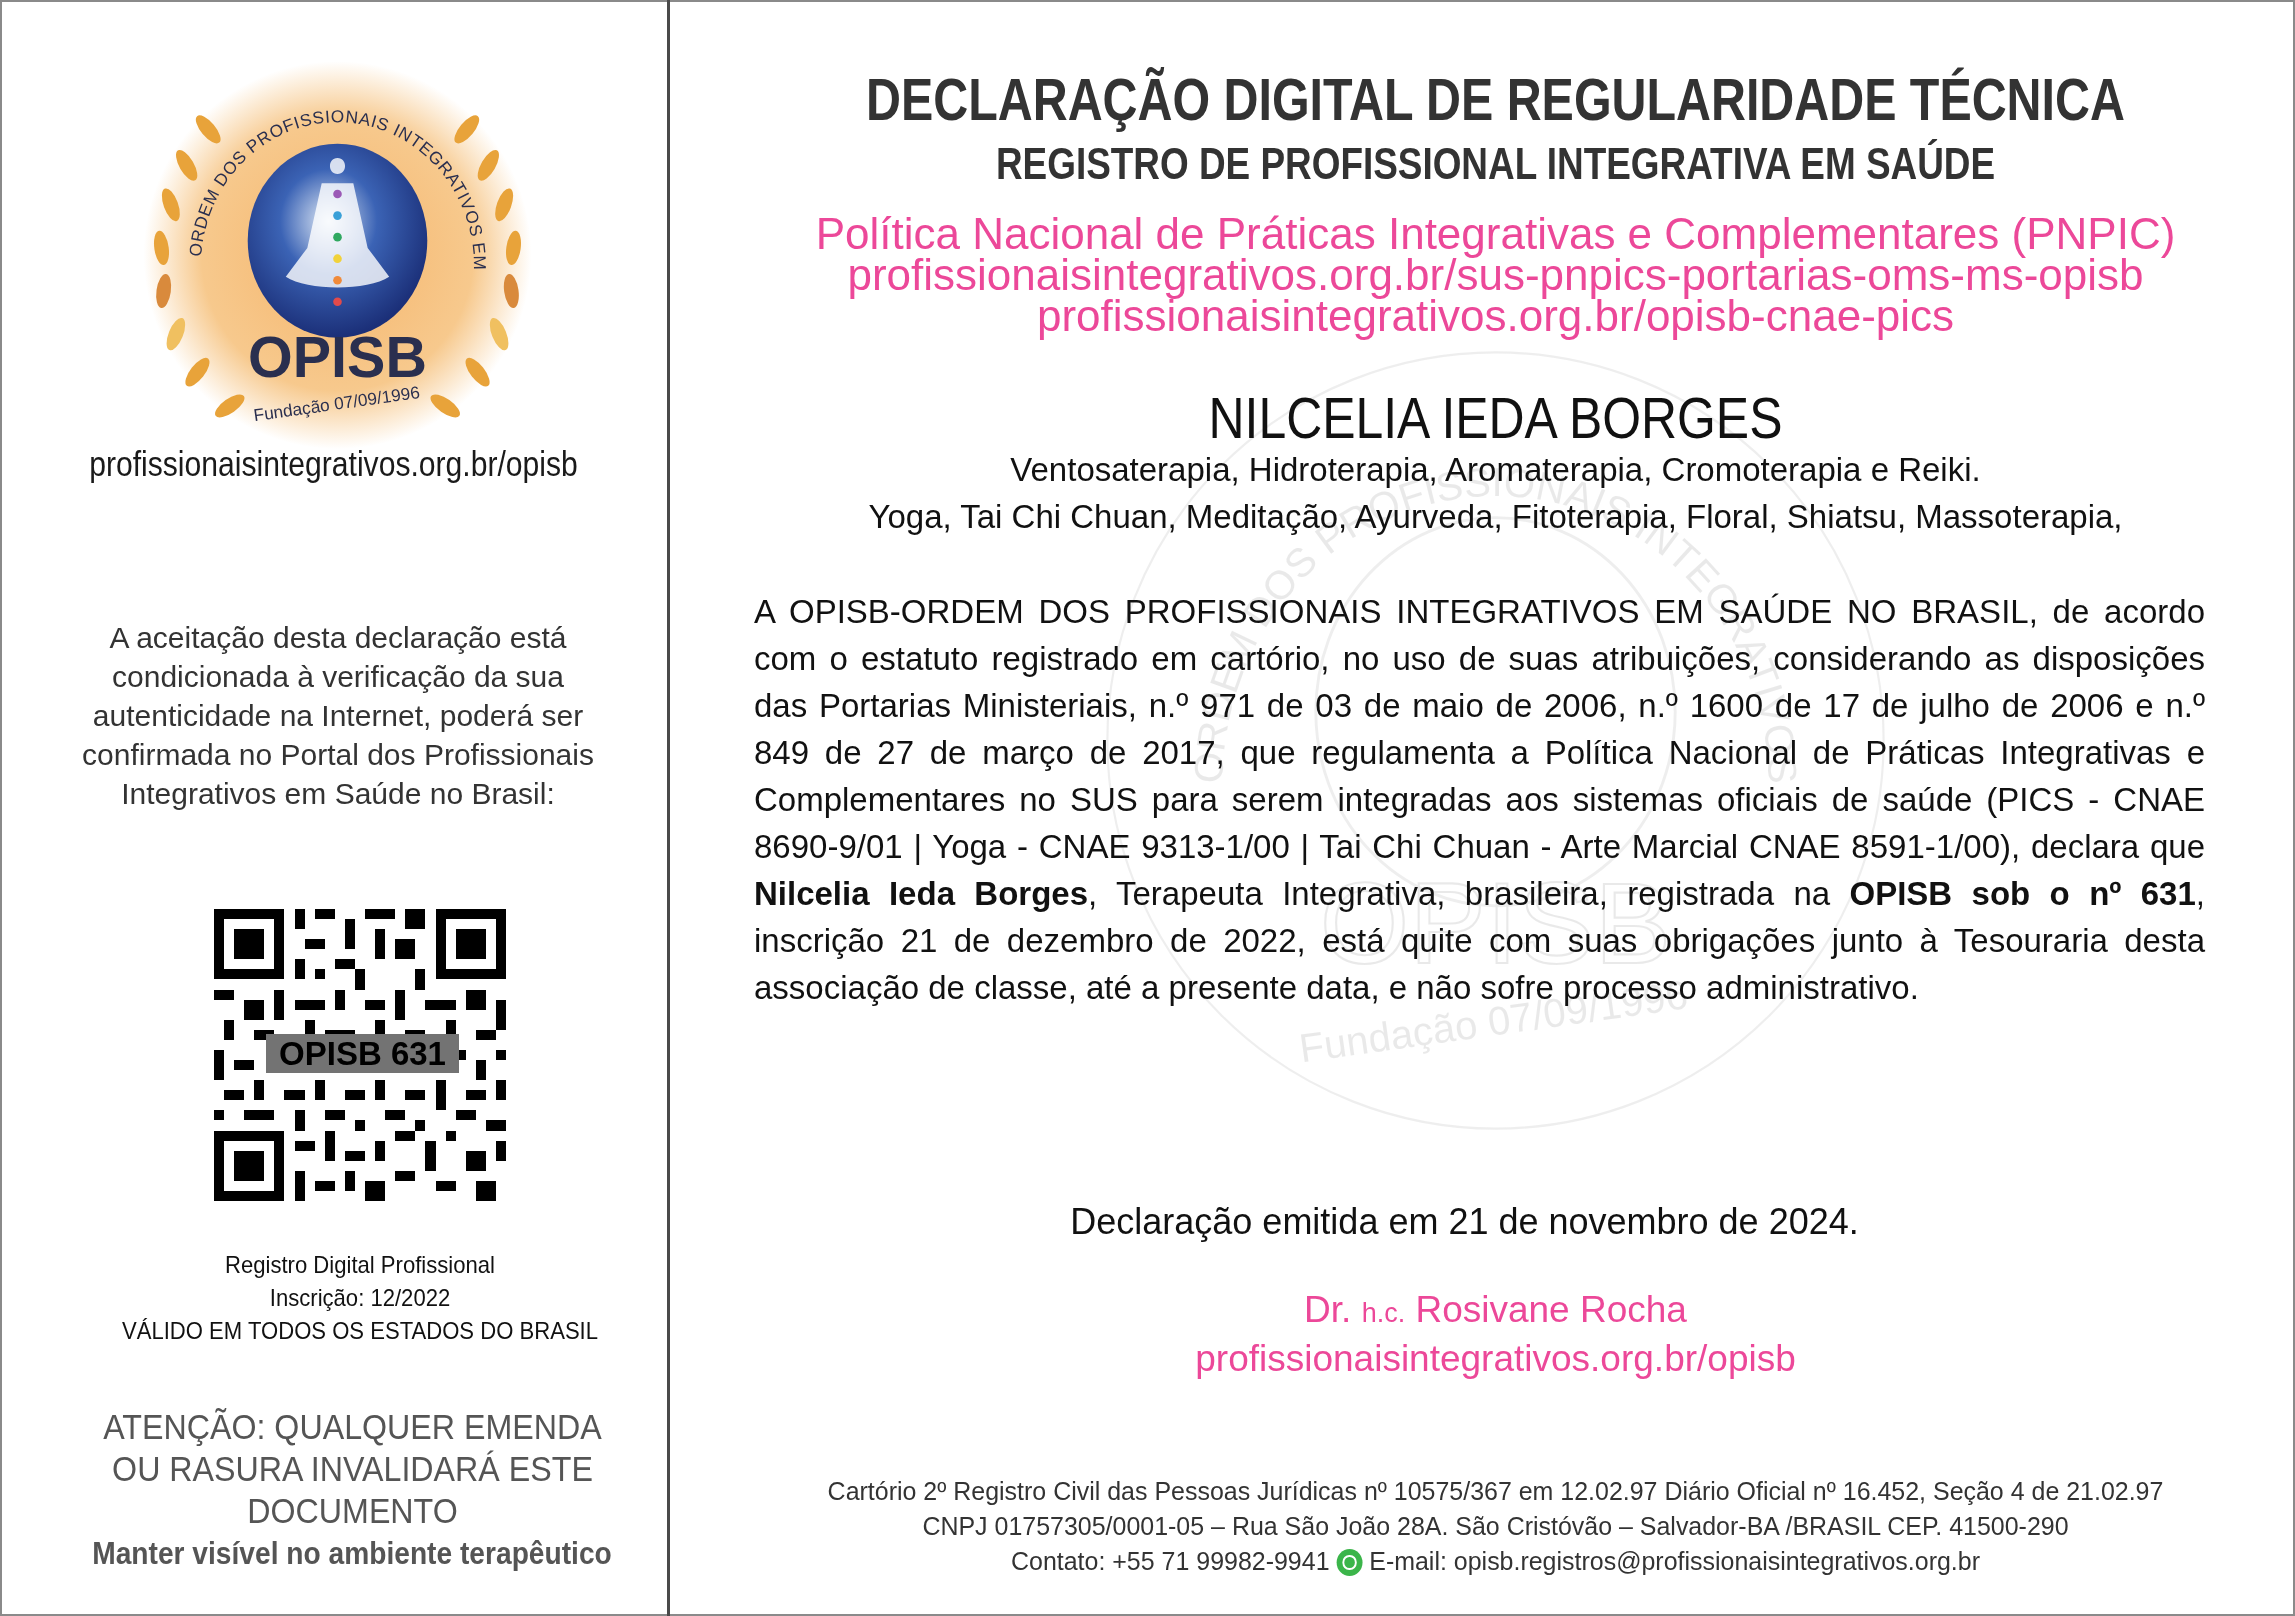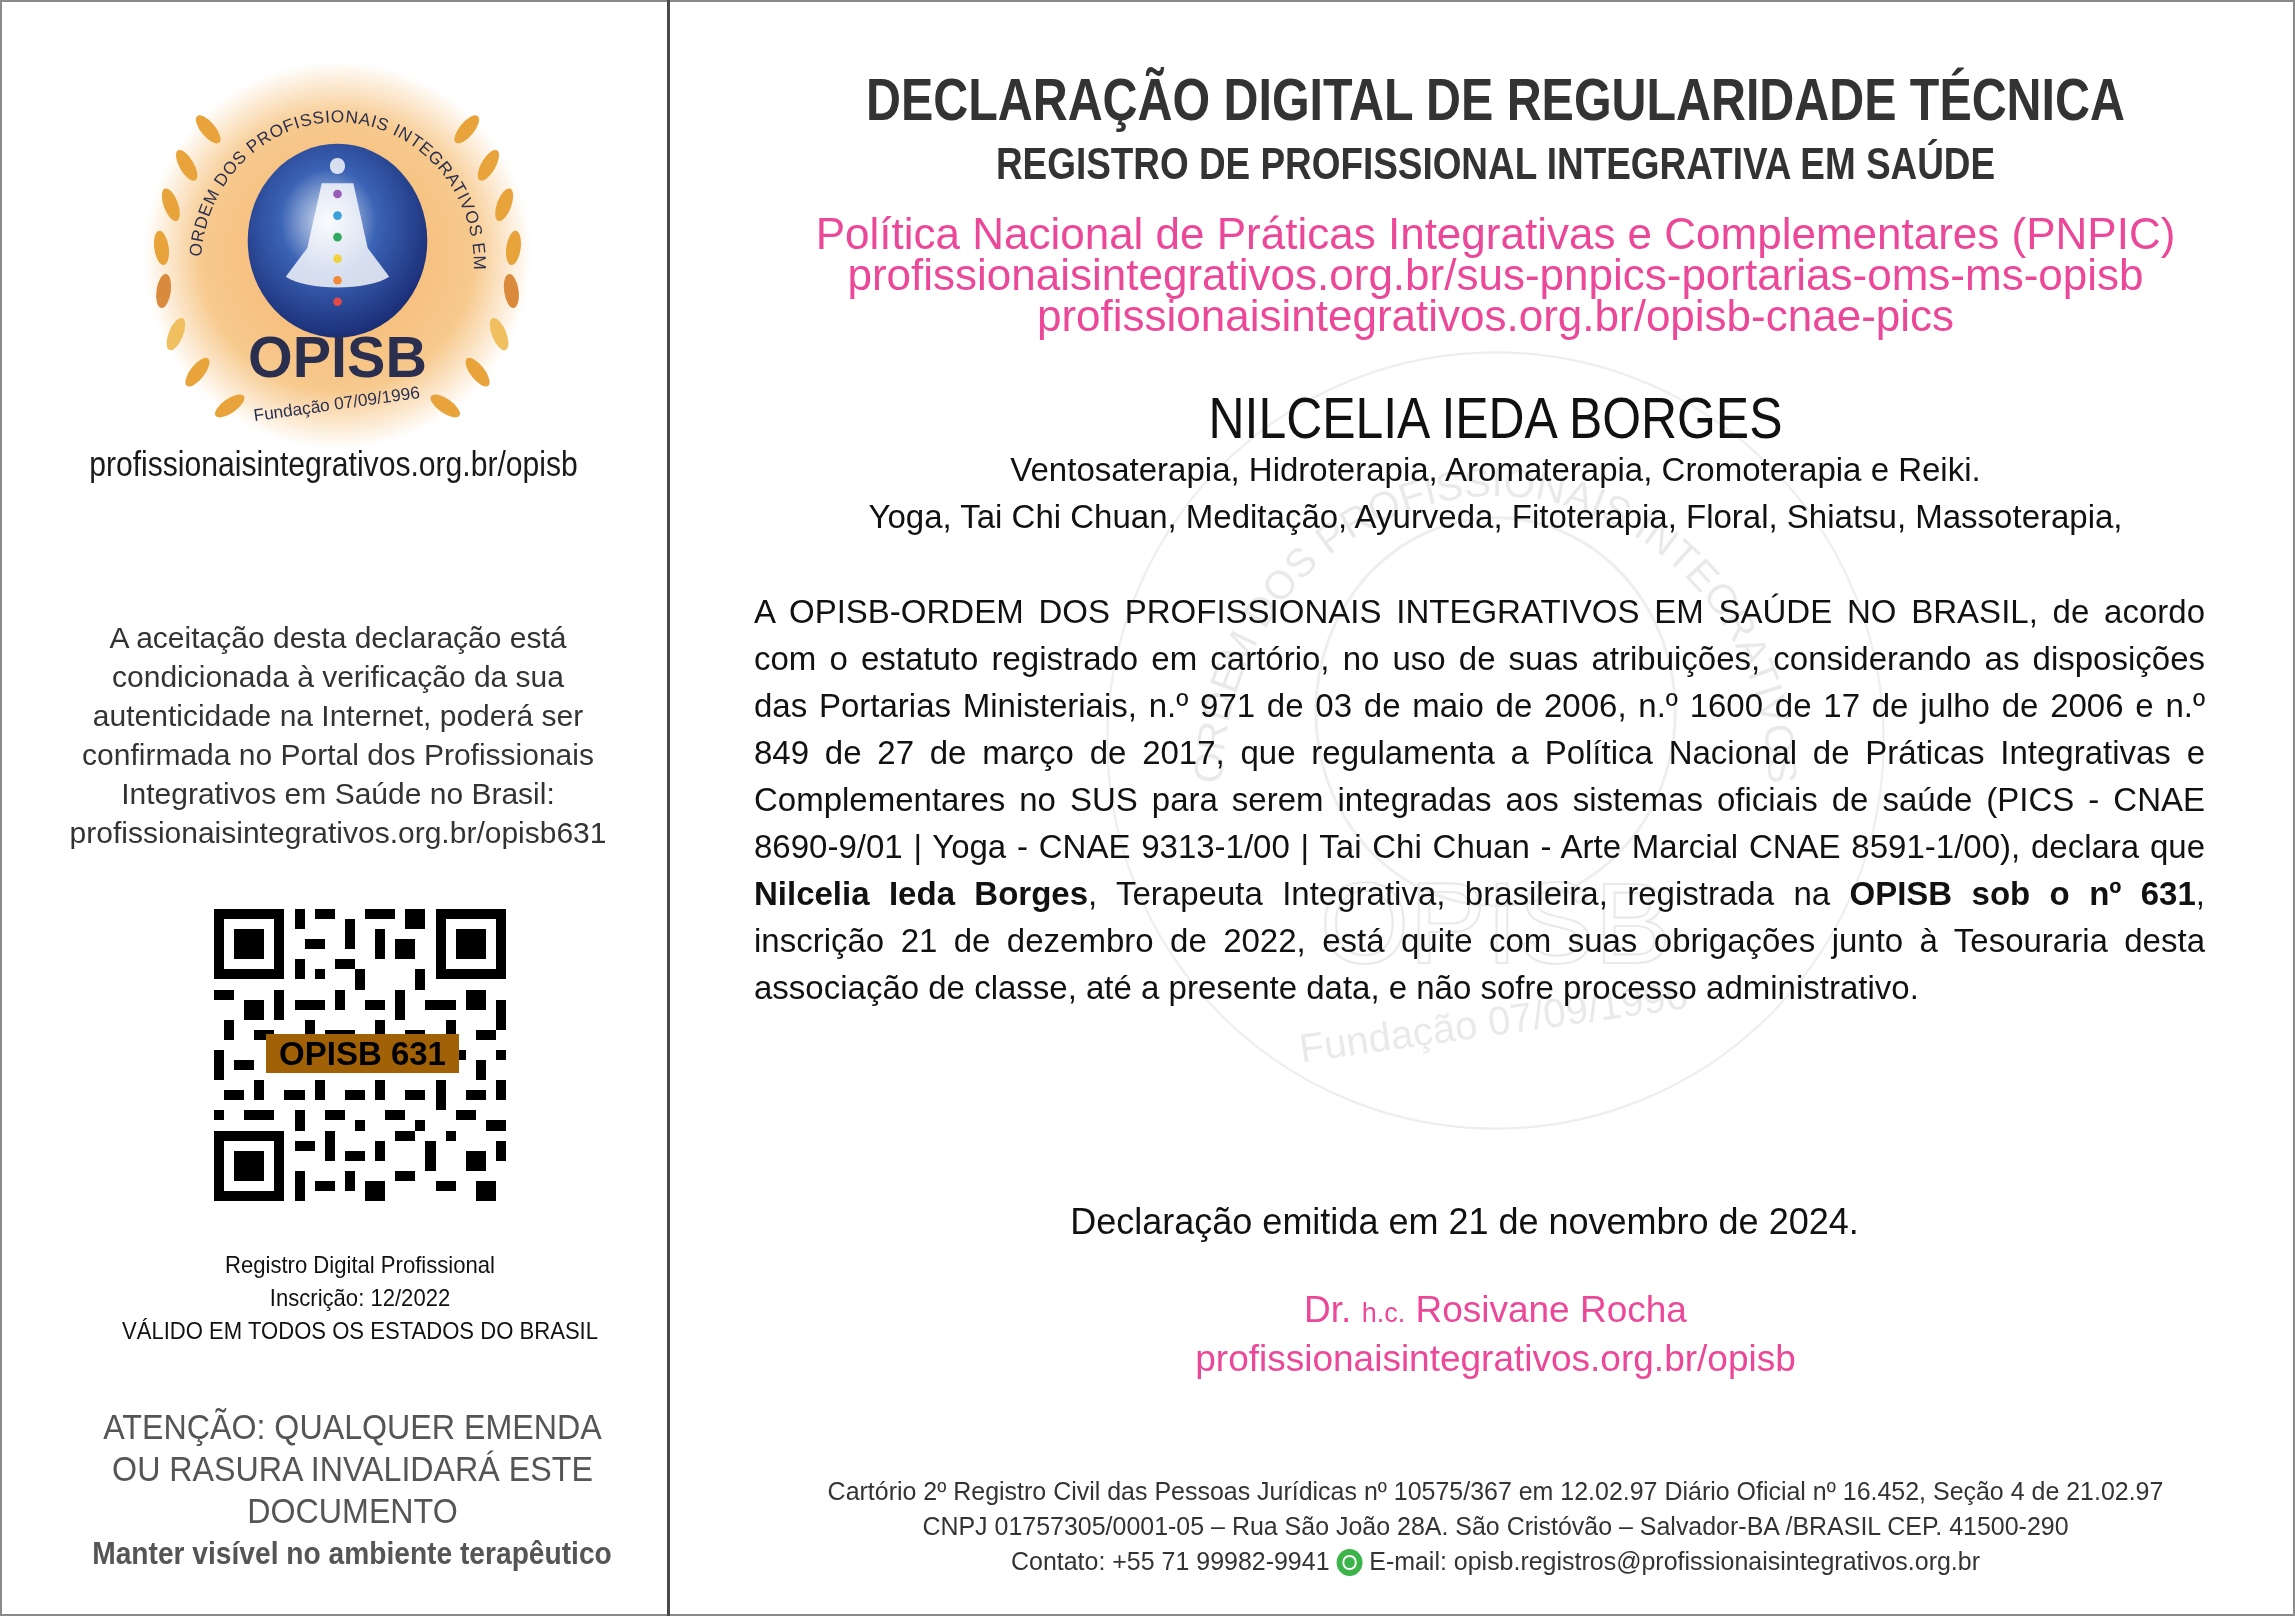--- a/index.html
+++ b/index.html
@@ -7,21 +7,21 @@
   .frame{position:absolute;left:0;top:0;width:2291px;height:1612px;border:2.2px solid #8a8a8a;}
   .divider{position:absolute;left:667px;top:0;width:2.9px;height:1617px;background:#4a4a4a;}
   .abs{position:absolute;}
   .center{text-align:center;}
 
   
   .logo{left:122px;top:50px;width:431px;height:403px;}
   .logo-url{left:0;top:444px;width:667px;font-size:35px;color:#1a1a1a;transform:scaleX(0.86);letter-spacing:0;}
   .notice{left:29px;top:597px;width:618px;font-size:30px;line-height:39px;color:#333;margin-top:21px;}
   .qr{left:214px;top:909px;width:292px;height:292px;}
-  .qr-label{left:266px;top:1034px;width:193px;height:39px;background:#a16207;font-size:33px;font-weight:bold;line-height:39px;color:#000;}
+  .qr-label{left:266px;top:1034px;width:193px;height:39px;background:#737373;font-size:33px;font-weight:bold;line-height:39px;color:#000;}
   .reginfo{left:29px;top:1248px;width:662px;font-size:24px;line-height:33px;color:#111;transform:scaleX(0.92);}
   .warning{left:29px;top:1406px;width:647px;font-size:35px;line-height:42px;color:#555;transform:scaleX(0.92);}
   .keep{left:14.4px;top:1535px;width:676px;font-size:32px;font-weight:bold;color:#555;transform:scaleX(0.88);}
 
   
   .watermark{left:1093px;top:338px;width:805px;height:805px;opacity:0.12;}
   .title{left:719px;top:66px;width:1553px;font-size:59px;font-weight:bold;color:#333;transform:scaleX(0.82);white-space:nowrap;}
   .subtitle{left:719px;top:138px;width:1553px;font-size:45px;font-weight:bold;color:#333;transform:scaleX(0.82);white-space:nowrap;}
   .pnpic{left:719px;top:213px;width:1553px;font-size:44px;line-height:41px;color:#ec4899;}
   .name{left:719px;top:384px;width:1553px;font-size:58px;color:#111;transform:scaleX(0.86);white-space:nowrap;}
@@ -87,21 +87,20 @@
   </svg>
 </div>
 <div class="abs logo-url center">profissionaisintegrativos.org.br/opisb</div>
 
 <div class="abs notice center">
   <div>A aceitação desta declaração está</div>
   <div>condicionada à verificação da sua</div>
   <div>autenticidade na Internet, poderá ser</div>
   <div>confirmada no Portal dos Profissionais</div>
   <div>Integrativos em Saúde no Brasil:</div>
-  <div>profissionaisintegrativos.org.br/opisb631</div>
 </div>
 
 <div class="abs qr">
   <svg width="292" height="292" viewBox="0 0 29 29" shape-rendering="crispEdges">
     <rect width="29" height="29" fill="#fff"></rect>
     <g fill="#000">
 
       <path d="M0 0h7v7H0z M1 1v5h5V1z M2 2h3v3H2z" fill-rule="evenodd"></path>
       <path d="M22 0h7v7h-7z M23 1v5h5V1z M24 2h3v3h-3z" fill-rule="evenodd"></path>
       <path d="M0 22h7v7H0z M1 23v5h5v-5z M2 24h3v3H2z" fill-rule="evenodd"></path>

